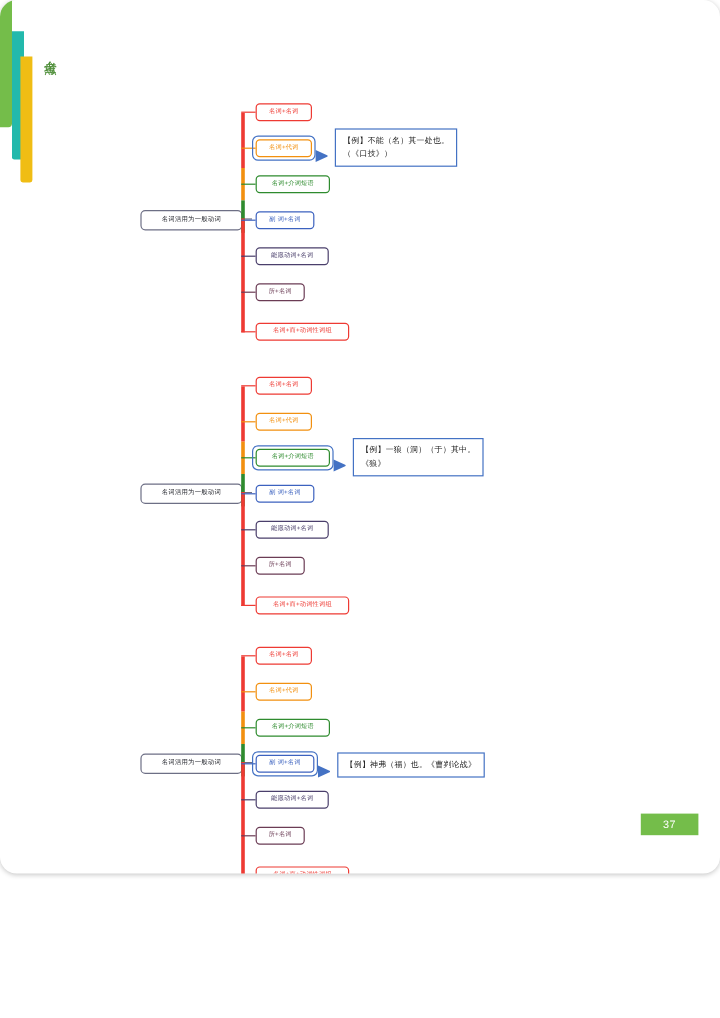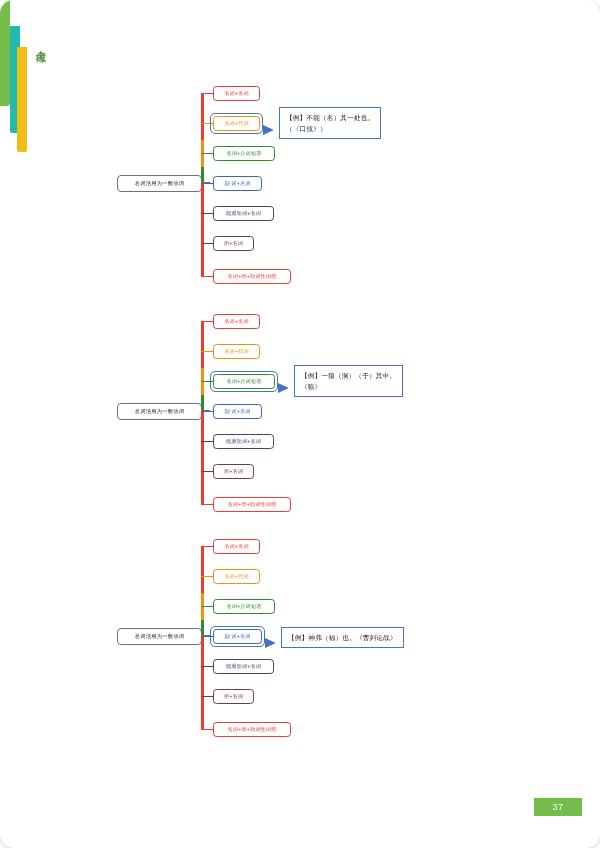--- a/index.html
+++ b/index.html
@@ -4,21 +4,21 @@
 <style>
   * { box-sizing: border-box; margin: 0; padding: 0; }
   html, body {
     width: 600px; height: 848px;
     background: #ffffff;
     font-family: "Liberation Sans", sans-serif;
     overflow: hidden;
   }
   #page {
     position: relative;
-    width: 600px; height: 848px;
+    width: 600px; height: 728px;
     background: #ffffff;
     border-radius: 14px;
     box-shadow: 0 1px 4px rgba(0,0,0,0.22);
     overflow: hidden;
   }
 
   
   .bar { position: absolute; }
   .bar-green { left: -12px; top: -6px; width: 22px; height: 112px;
                background: #74bd4a; border-radius: 0 0 3px 3px; }

